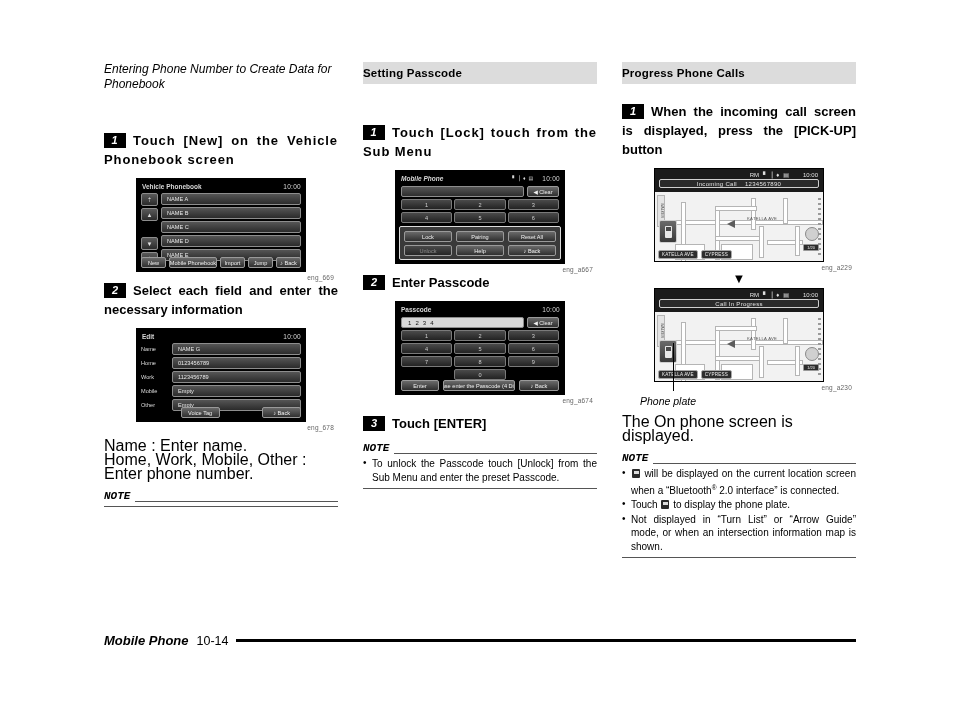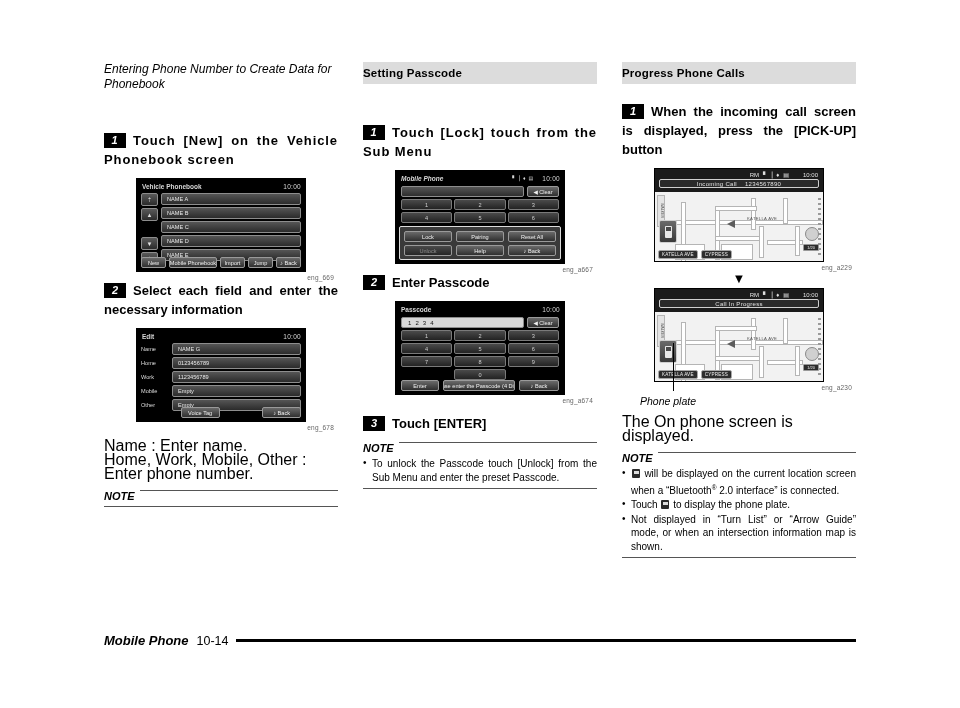--- a/index.html
+++ b/index.html
@@ -392,23 +392,24 @@
   
   .body-text {
     font-size: 16px;
     line-height: 14px;
     margin-top: 8px;
   }
 
   
   .note-head {
     display: flex;
-    align-items: flex-start;
+    align-items: flex-end;
     margin-top: 9px;
     margin-bottom: 3px;
+    font-family: Liberation Mono, monospace;
   }
   .note-head .lbl {
     font-size: 11px;
     font-weight: bold;
     font-style: italic;
     margin-right: 5px;
   }
   .note-head .rule {
     flex: 1;
     height: 1px;

